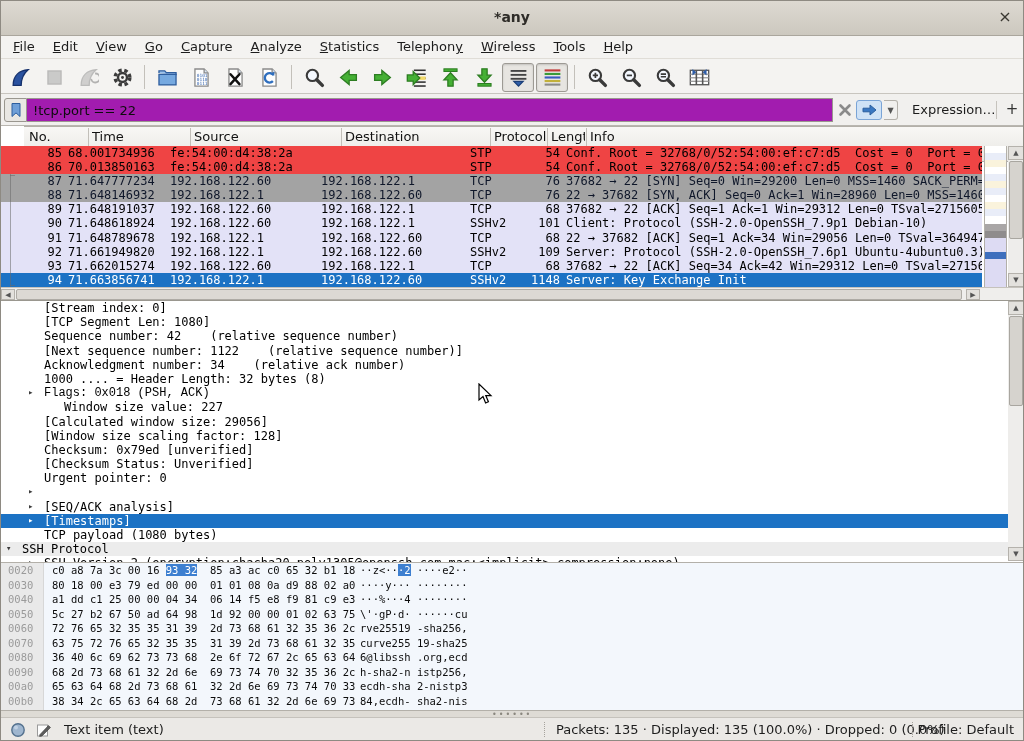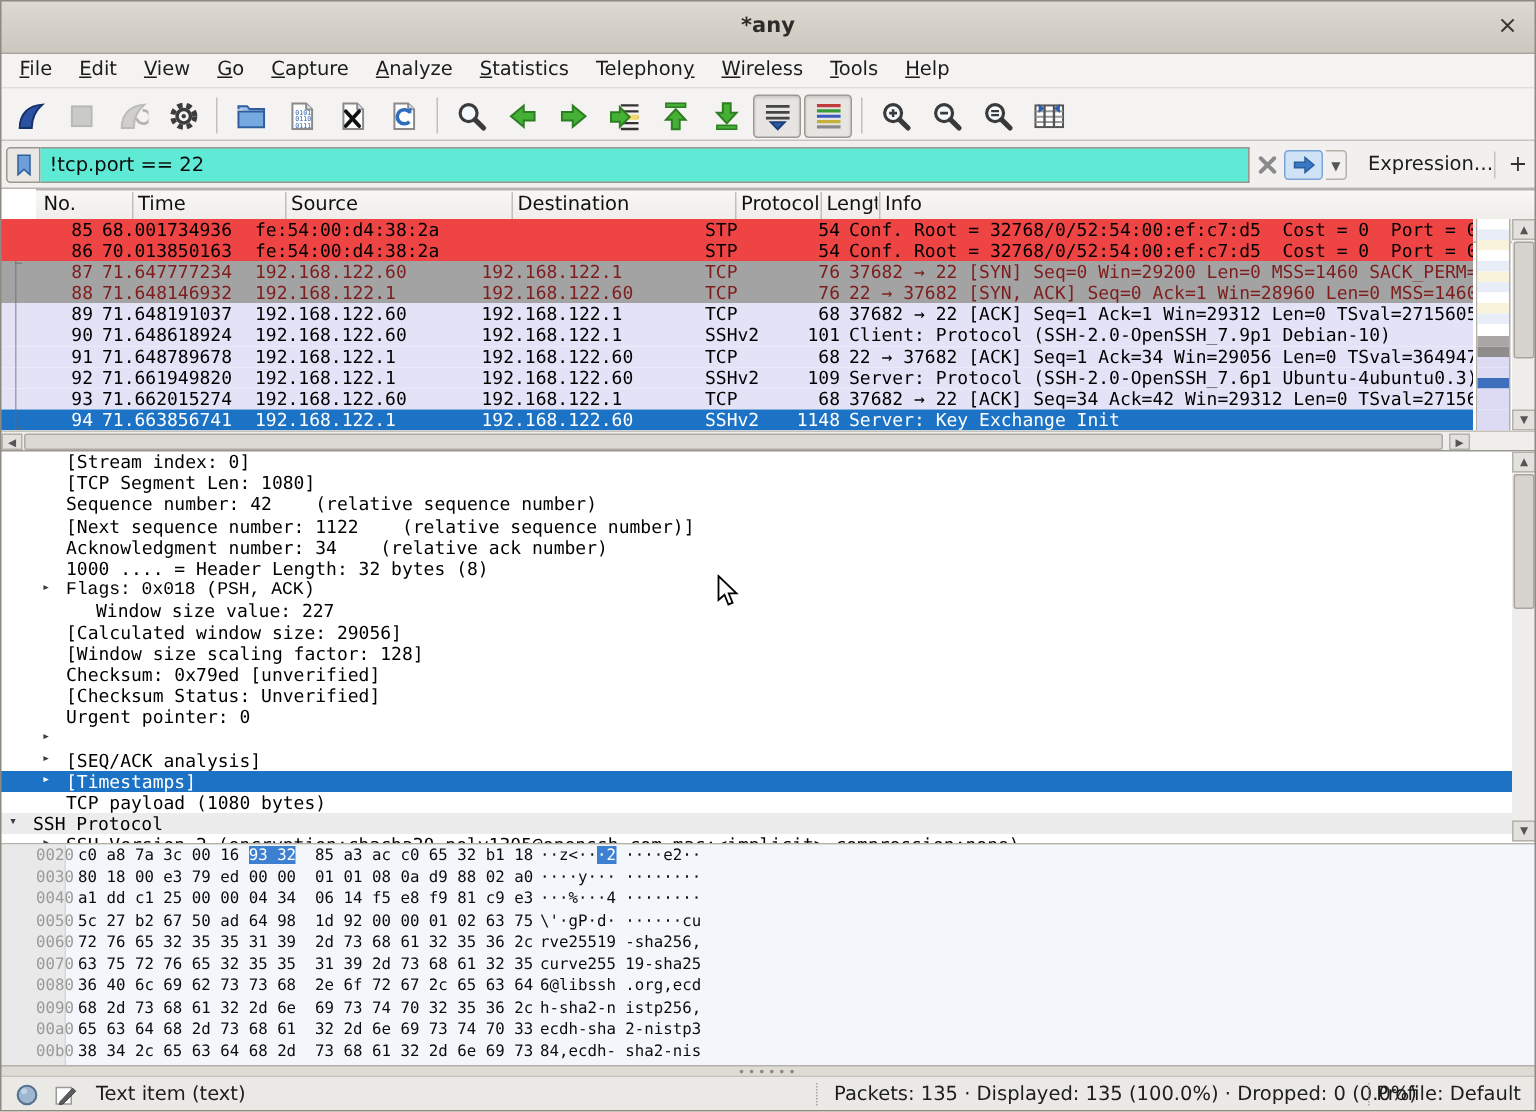--- a/index.html
+++ b/index.html
@@ -38,21 +38,21 @@
   .tb-btn.disabled { opacity:.55; }
   .tb-sep { width:1px; height:24px; background:#c3c0ba; margin:0 5px; }
 
   
   #filterbar { position:absolute; left:0; top:94px; width:1024px; height:32px;
     background:#f1f0ee; border-bottom:1px solid #b9b6b0; }
   #bookmark-btn { position:absolute; left:4px; top:4px; width:23px; height:24px;
     border:1px solid #9a978f; border-radius:3px 0 0 3px; background:#e9e7e3;
     display:flex; align-items:center; justify-content:center; }
   #filter-input { position:absolute; left:27px; top:4px; width:806px; height:24px;
-    border:1px solid #9a978f; border-left:none; background:#5eead4; color:#0c0c0c;
+    border:1px solid #9a978f; border-left:none; background:#a21caf; color:#0c0c0c;
     font-family:"DejaVu Sans","Liberation Sans",sans-serif; font-size:13px; padding:0 6px; outline:none; }
   #filter-clear { position:absolute; left:835px; top:6px; width:20px; height:20px;
     display:flex; align-items:center; justify-content:center; }
   #filter-apply { position:absolute; left:856px; top:6px; width:26px; height:20px;
     background:#cfe2f6; border:1px solid #7aa4d6; border-radius:3px;
     display:flex; align-items:center; justify-content:center; }
   #filter-drop { position:absolute; left:884px; top:6px; width:14px; height:20px;
     border:1px solid #b4b1ab; border-radius:0 3px 3px 0; border-left:none;
     font-size:8px; color:#555; text-align:center; line-height:20px; }
   #expression-btn { position:absolute; left:912px; top:8px; color:#1c1c1c; }
@@ -72,21 +72,21 @@
   .prow { position:relative; width:100%; height:14.1px; font-size:12px; white-space:pre; }
   .prow span { position:absolute; top:0; overflow:hidden; white-space:pre; }
   .c-no   { left:0;   width:62px; text-align:right; }
   .c-time { left:68px; width:100px; }
   .c-src  { left:170px; width:149px; }
   .c-dst  { left:321px; width:147px; }
   .c-pro  { left:470px; width:53px; }
   .c-len  { left:521px; width:39px; text-align:right; }
   .c-inf  { left:566px; right:0; }
   .r-white { background:#ef4444; color:#000; }
-  .r-gray  { background:#a3a3a3; color:#7f1d1d; }
+  .r-gray  { background:#a3a3a3; color:#0f172a; }
   .r-lav   { background:#e3e2f7; color:#000; }
   .r-sel   { background:#1c72c4; color:#fff; }
   .rel-line { position:absolute; left:10px; top:0; width:1px; height:100%; background:#6a6a6a; opacity:.55; }
   .rel-stub { position:absolute; left:10px; width:5px; height:1px; background:#6a6a6a; opacity:.55; }
 
   
   #pl-minimap { position:absolute; left:984px; top:20px; width:23px; height:141px;
     border-left:1px solid #b3b0a9; border-right:1px solid #b3b0a9; background:#fff; }
   .mm-stripe { width:100%; height:7.05px; }
   #pl-vscroll { position:absolute; left:1008px; top:20px; width:16px; height:141px; background:#eeedeb; }
@@ -117,21 +117,21 @@
   
   .splitter { position:absolute; left:0; width:1024px; background:#dedbd5; border-top:1px solid #b3b0a9; }
   .split-dots { position:absolute; left:492px; top:0; color:#8a877f; font-size:8px; letter-spacing:2px; line-height:4px; }
 
   
   #hexpane { position:absolute; left:0; top:563px; width:1024px; height:147px;
     background:#f3f7fc; overflow:hidden; }
   #hex-gutter { position:absolute; left:0; top:0; width:44px; height:147px; background:#e9e9e9;
     border-right:1px solid #d7d7d7; }
   .hxrow { position:relative; width:100%; height:14.5px; font-size:10.5px; white-space:pre; }
-  .hxoff { position:absolute; left:24px; top:1px; color:#9a9a9a; }
+  .hxoff { position:absolute; left:8px; top:1px; color:#9a9a9a; }
   .hxhex { position:absolute; left:52px; top:1px; color:#0c0c0c; }
   .hxasc { position:absolute; left:360px; top:1px; color:#0c0c0c; }
   .hxrow b { font-weight:normal; background:#3d7fd0; color:#fff; }
 
   
   #statusbar { position:absolute; left:0; top:717px; width:1024px; height:24px;
     background:#ebe9e6; border-top:1px solid #c5c2bc; color:#1d1d1d; font-size:13px; }
   #st-expert { position:absolute; left:10px; top:4px; width:16px; height:16px; }
   #st-note { position:absolute; left:36px; top:4px; width:16px; height:16px; }
   #st-left { position:absolute; left:64px; top:4px; }

